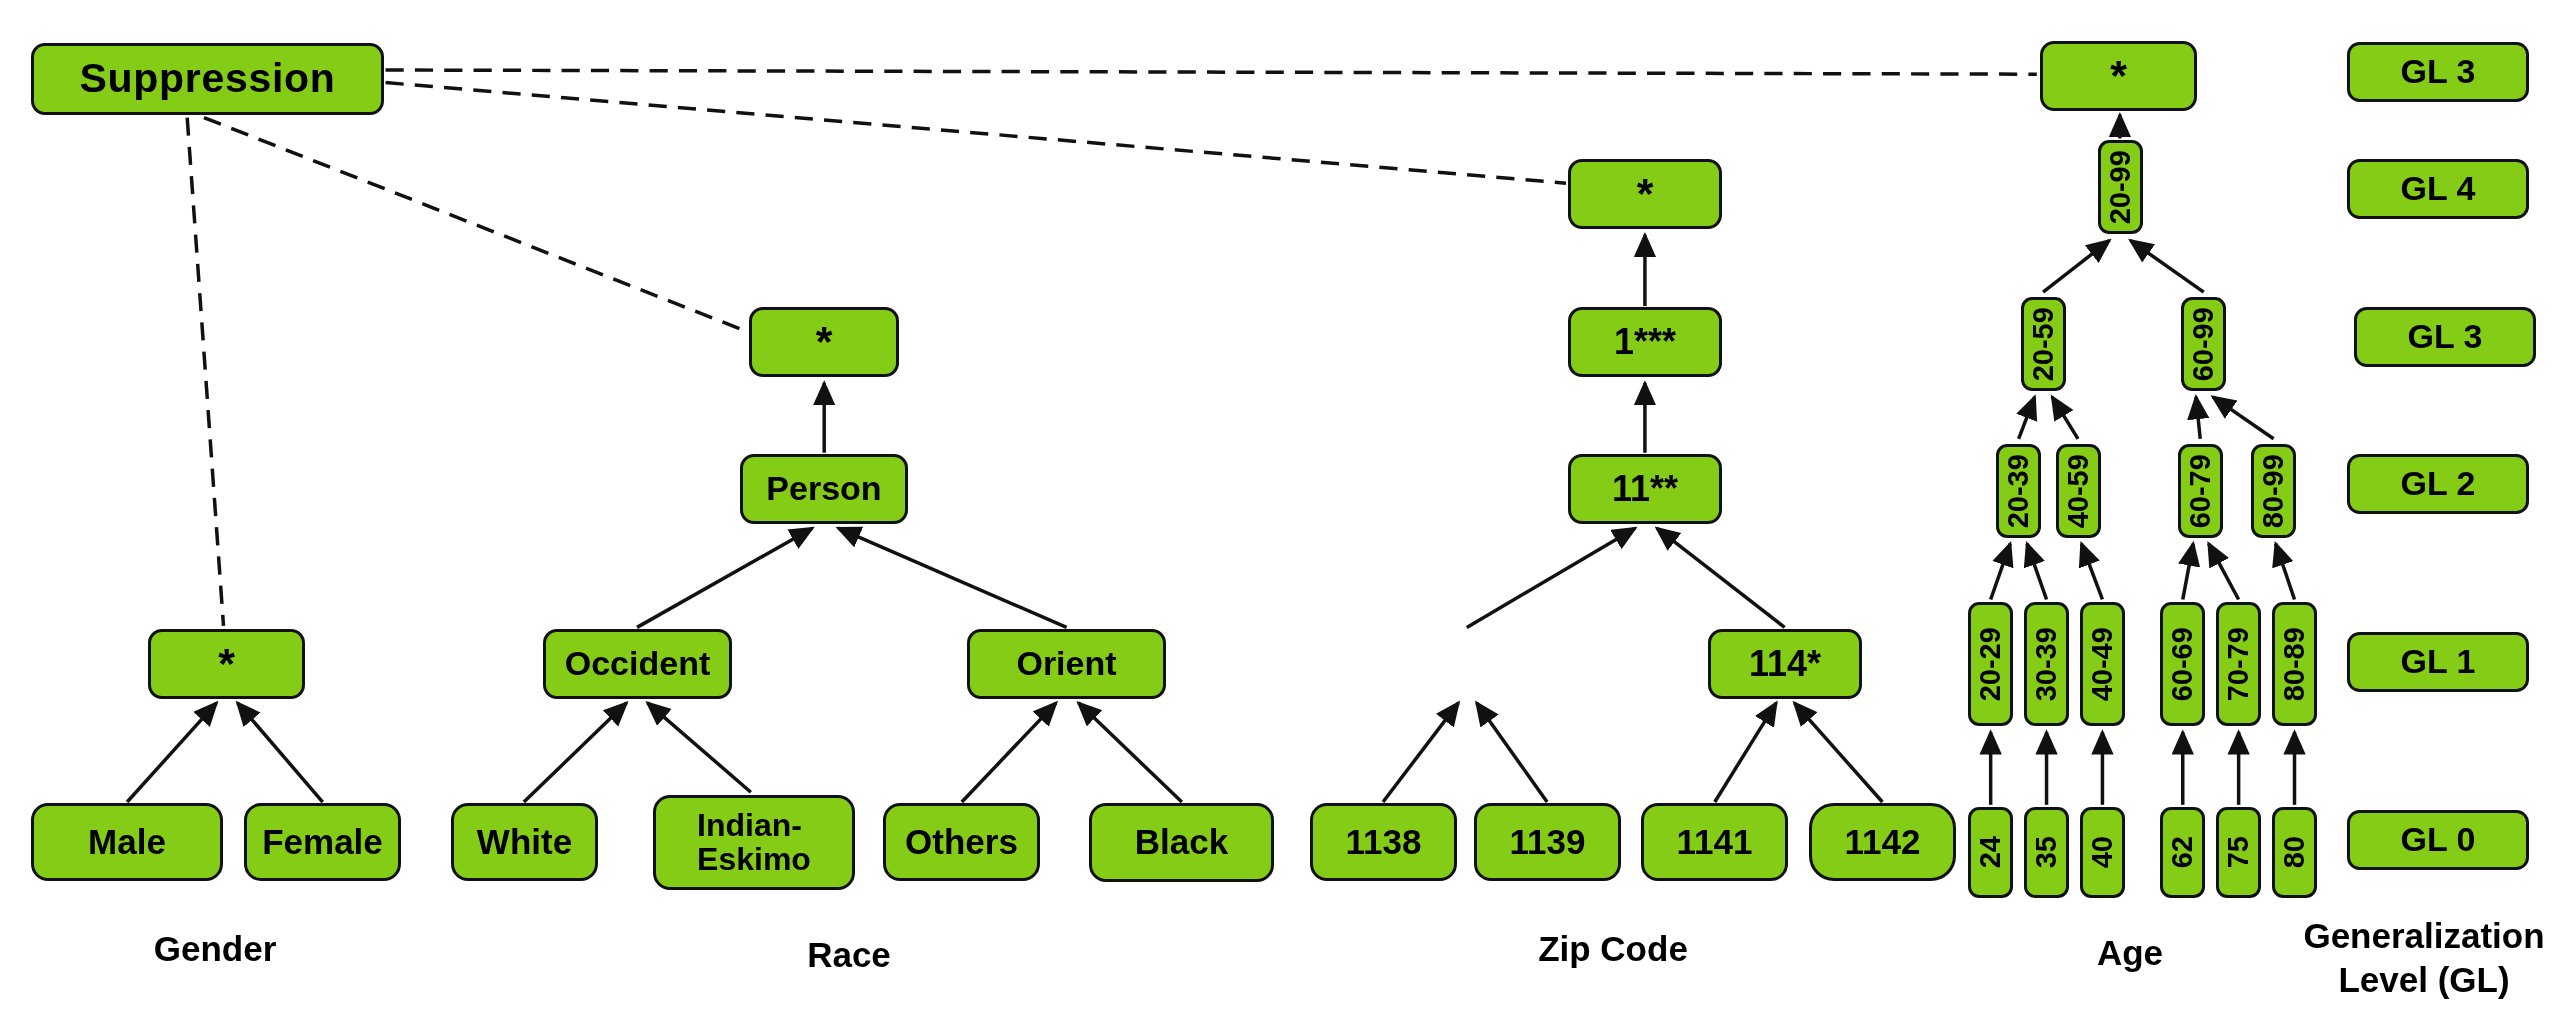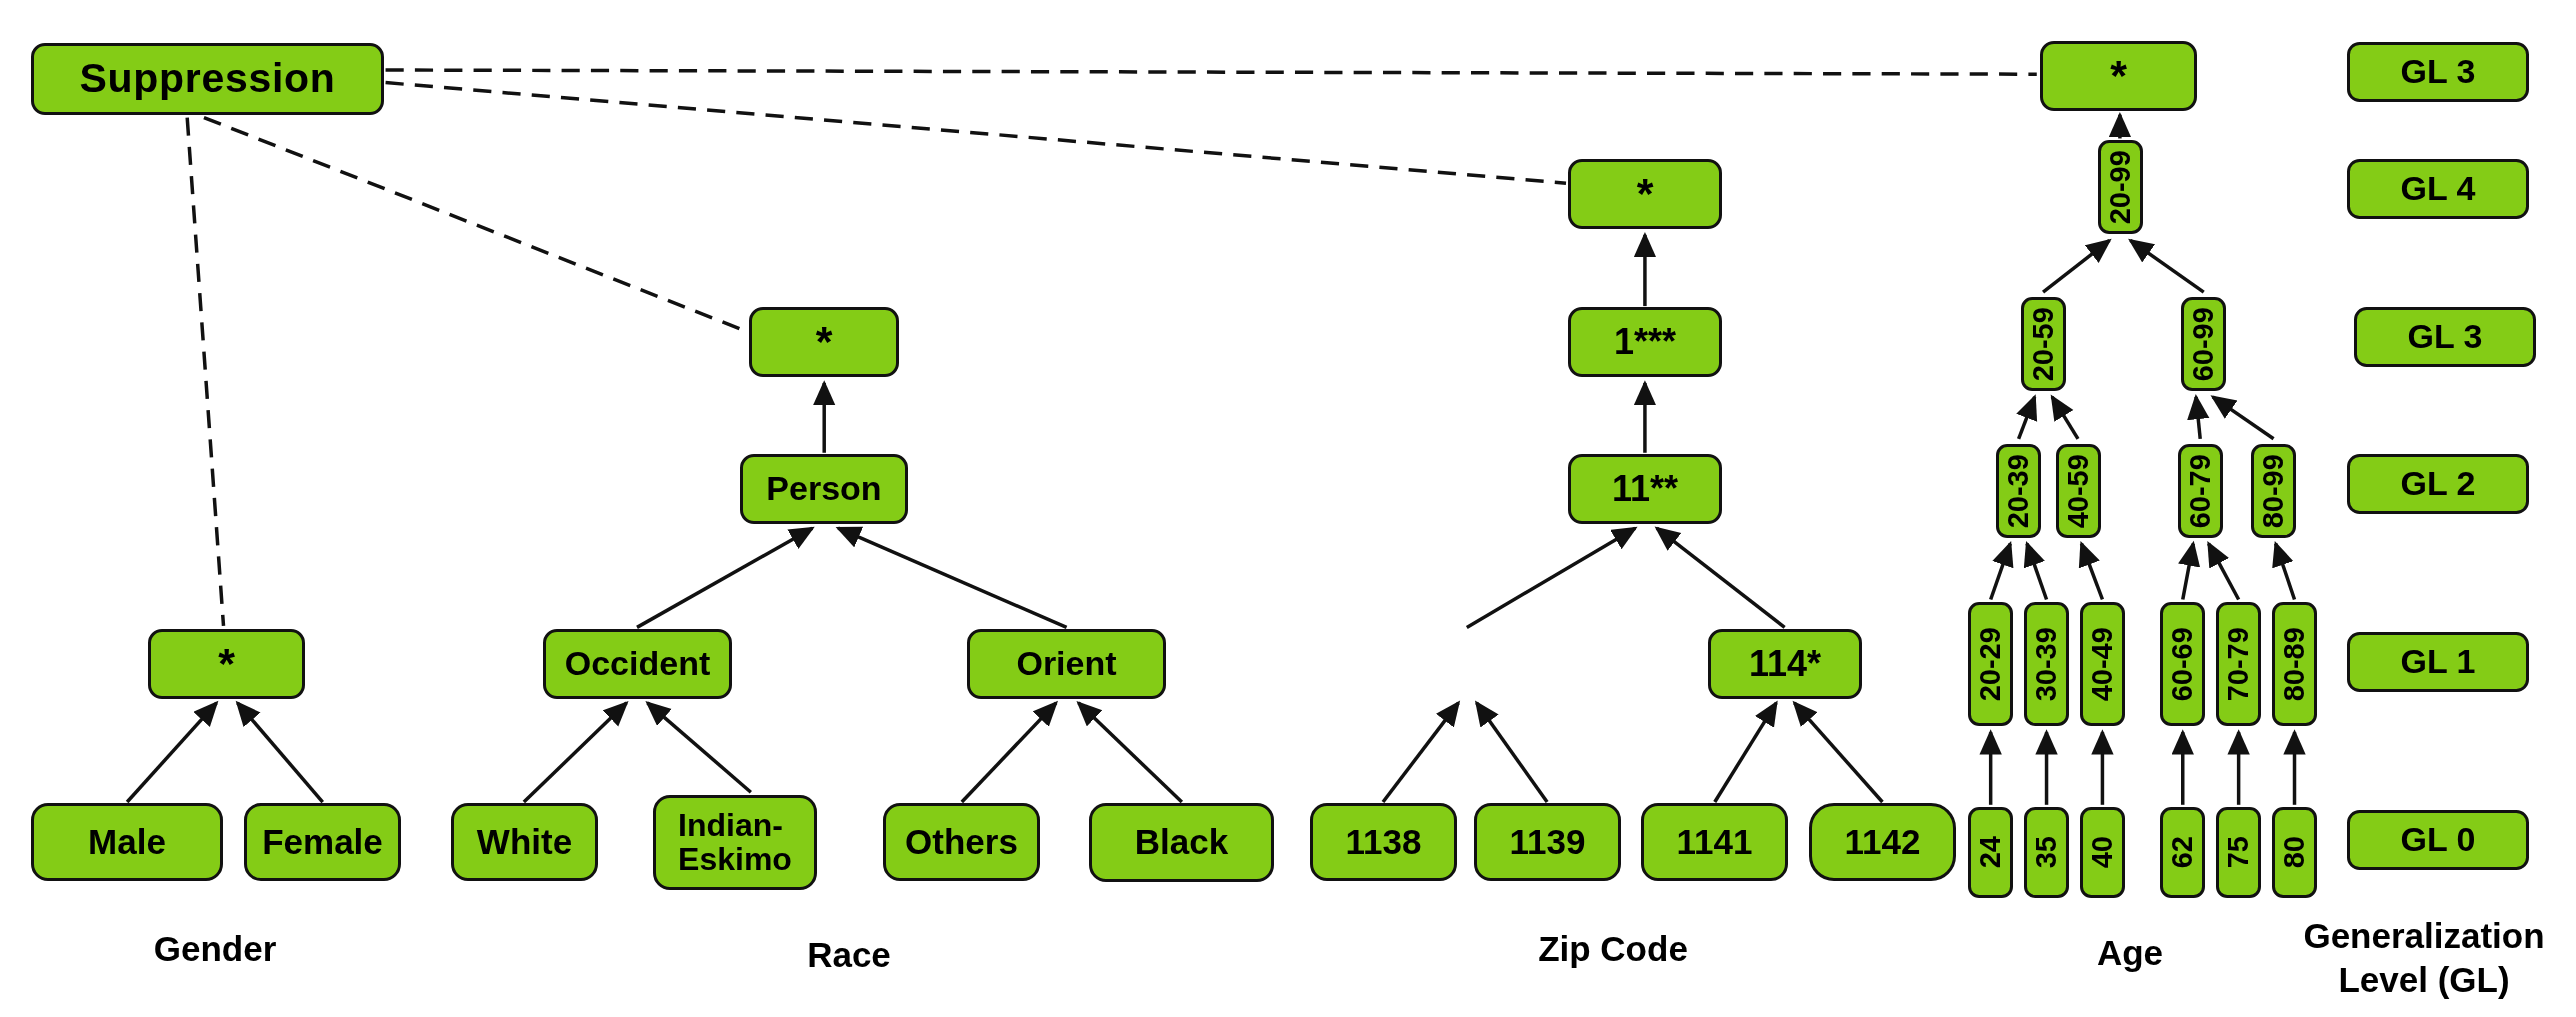--- a/index.html
+++ b/index.html
@@ -122,21 +122,21 @@
   </div>
   <div class="node" style="left:543px; top:629px; width:189px; height:70px;">
     <span>Occident</span>
   </div>
   <div class="node leaf" style="left:451px; top:803px; width:147px; height:78px;">
     <span>White</span>
   </div>
   <div class="node" style="left:967px; top:629px; width:199px; height:70px;">
     <span>Orient</span>
   </div>
-  <div class="node leaf" style="left:653px; top:795px; width:164px; height:95px; font-size:32px;">
+  <div class="node leaf" style="left:653px; top:795px; width:202px; height:95px; font-size:32px;">
     <span>
       <span style="display:block;">Indian-</span>
       <span style="display:block;">Eskimo</span>
     </span>
   </div>
   <div class="node leaf" style="left:883px; top:803px; width:157px; height:78px;">
     <span>Others</span>
   </div>
   <div class="node leaf" style="left:1089px; top:803px; width:185px; height:79px;">
     <span>Black</span>

